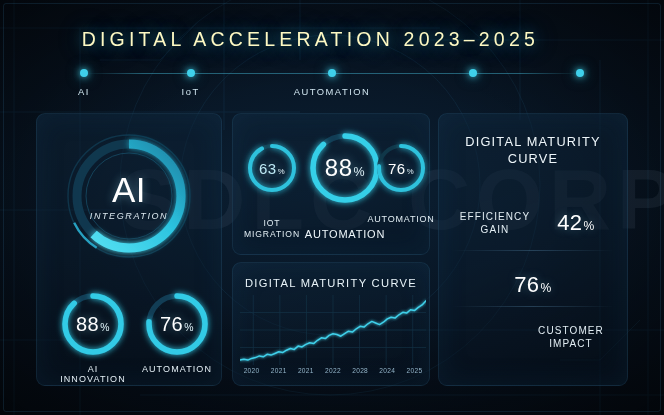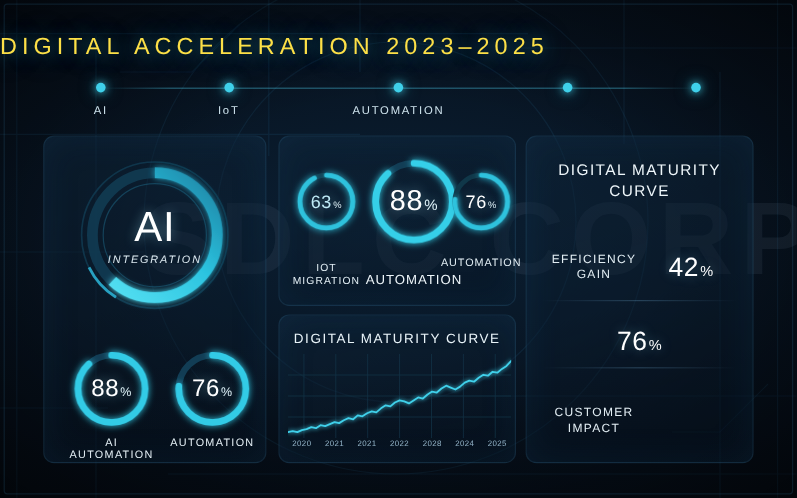--- a/index.html
+++ b/index.html
@@ -23,23 +23,23 @@
   
   #watermark{
     position:absolute; left:120px; top:150px;
     font-size:86px; font-weight:700; letter-spacing:6px;
     color:rgba(146,170,196,.085);
     white-space:nowrap; pointer-events:none; user-select:none;
   }
 
   
   #title{
-    position:absolute; top:28px; left:0; width:539px; text-align:left;
+    position:absolute; top:28px; left:0; width:539px; text-align:right;
     font-size:19.5px; letter-spacing:4.2px; font-weight:400;
-    color:#fde047;
+    color:#fef9c3;
     text-shadow:0 0 14px rgba(70,210,235,.55), 0 0 30px rgba(50,180,220,.35);
   }
   #timeline{ position:absolute; top:68px; left:84px; width:496px; height:40px; }
   .tl-line{ position:absolute; top:5px; left:0; width:100%; height:1px;
     background:linear-gradient(90deg, rgba(70,190,220,0) 0%, rgba(70,190,220,.45) 12%, rgba(70,190,220,.45) 88%, rgba(70,190,220,0) 100%); }
   .tl-node{ position:absolute; top:1px; width:8px; height:8px; margin-left:-4px; border-radius:50%;
     background:#3fd0ea; box-shadow:0 0 7px rgba(63,208,234,.95), 0 0 14px rgba(63,208,234,.5); }
   .tl-label{ position:absolute; top:18px; transform:translateX(-50%);
     font-size:9.4px; letter-spacing:1.5px; color:#cfe4ee; white-space:nowrap; }
 
@@ -104,21 +104,21 @@
   .rp-row{ position:absolute; left:452px; width:162px; height:60px;
            display:flex; align-items:center; }
   .rp-label{ width:86px; text-align:center; font-size:10px; letter-spacing:1.1px;
              line-height:1.3; color:#e2edf3; }
   .rp-value{ flex:1; text-align:center; color:#fff; font-size:22px; letter-spacing:.5px;
              text-shadow:0 0 10px rgba(150,225,245,.35); }
   .rp-unit{ font-size:.55em; margin-left:1px; }
   .rp-den{ font-size:.62em; color:#8fc6dd; }
   #rp-row-1{ top:193px; }
   #rp-row-2{ top:255px; }
-  #rp-row-3{ top:321px; }
+  #rp-row-3{ top:307px;justify-content:flex-end; }
   .rp-div{ position:absolute; left:452px; width:162px; height:1px;
            background:linear-gradient(90deg, rgba(90,150,190,0), rgba(110,170,210,.28), rgba(90,150,190,0)); }
   #rp-div-1{ top:250px; } #rp-div-2{ top:306px; }
 </style>
 </head>
 <body>
 
 <div id="bg"></div>
 <svg id="bg-lines" width="664" height="415">
   <g stroke="#1b4a6b" stroke-width="1" fill="none" opacity="0.5">
@@ -197,21 +197,21 @@
 </div>
 
 <div class="gauge" id="gauge-ai-integration">
   <svg width="72" height="72" viewBox="0 0 72 72">
     <circle cx="36" cy="36" r="28" fill="none" stroke="#123d55" stroke-width="5.5"></circle>
     <circle cx="36" cy="36" r="28" fill="none" stroke="#32cbe6" stroke-width="5.5" stroke-linecap="round" stroke-dasharray="155 21" transform="rotate(-90 36 36)" filter="url(#glowMain)"></circle>
   </svg>
   <div class="g-center">
     <div class="g-val"><span>88</span><span class="g-pct">%</span></div>
   </div>
-  <div class="g-caption cap-left">AI AUTOMATION</div>
+  <div class="g-caption cap-left">AI INNOVATION</div>
 </div>
 
 <div class="gauge" id="gauge-automation-l">
   <svg width="72" height="72" viewBox="0 0 72 72">
     <circle cx="36" cy="36" r="28" fill="none" stroke="#123d55" stroke-width="5.5"></circle>
     <circle cx="36" cy="36" r="28" fill="none" stroke="#32cbe6" stroke-width="5.5" stroke-linecap="round" stroke-dasharray="134 42" transform="rotate(-90 36 36)" filter="url(#glowMain)"></circle>
   </svg>
   <div class="g-center">
     <div class="g-val"><span>76</span><span class="g-pct">%</span></div>
   </div>

